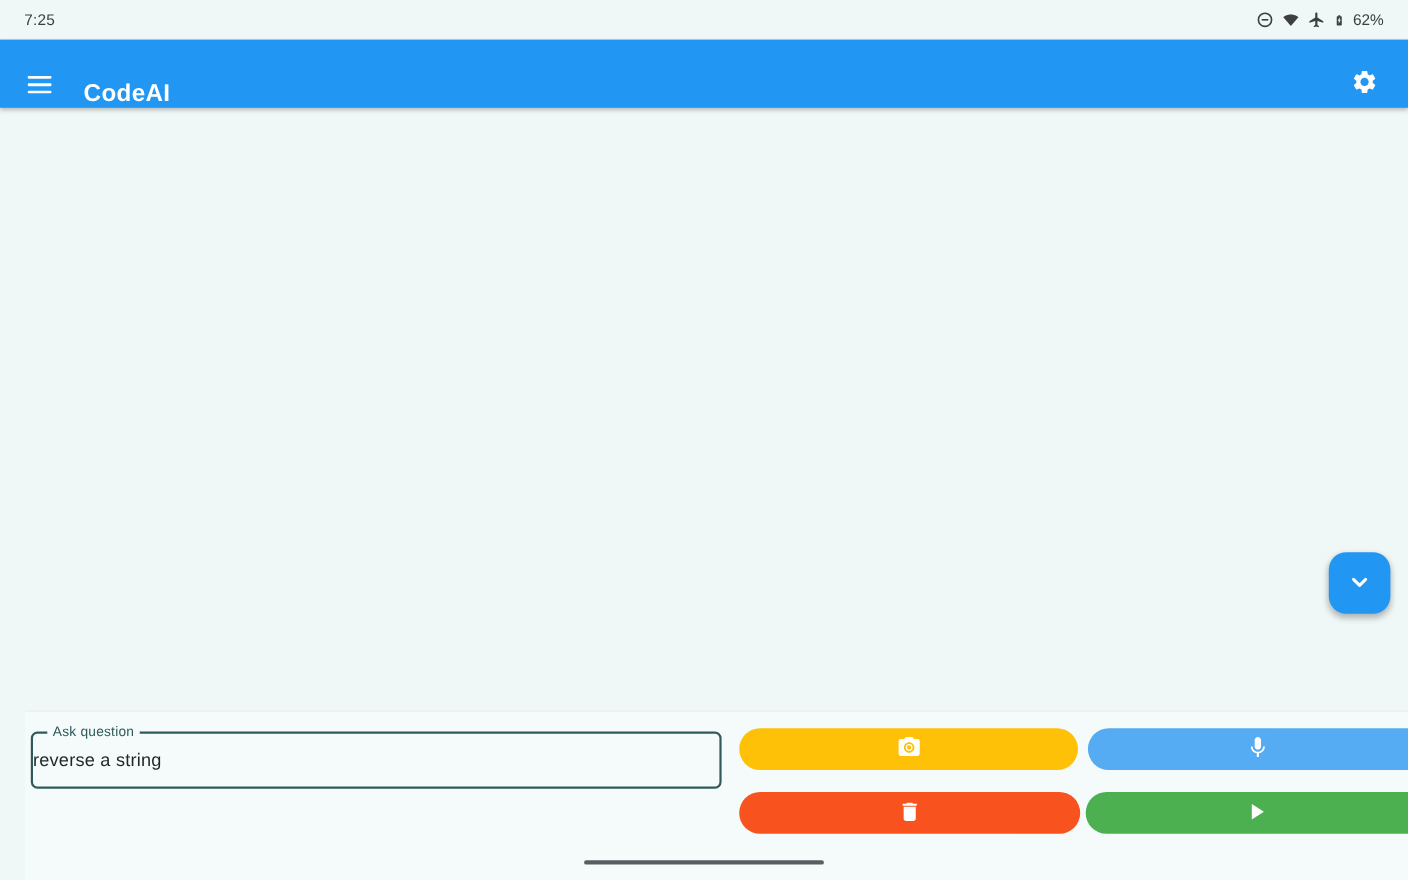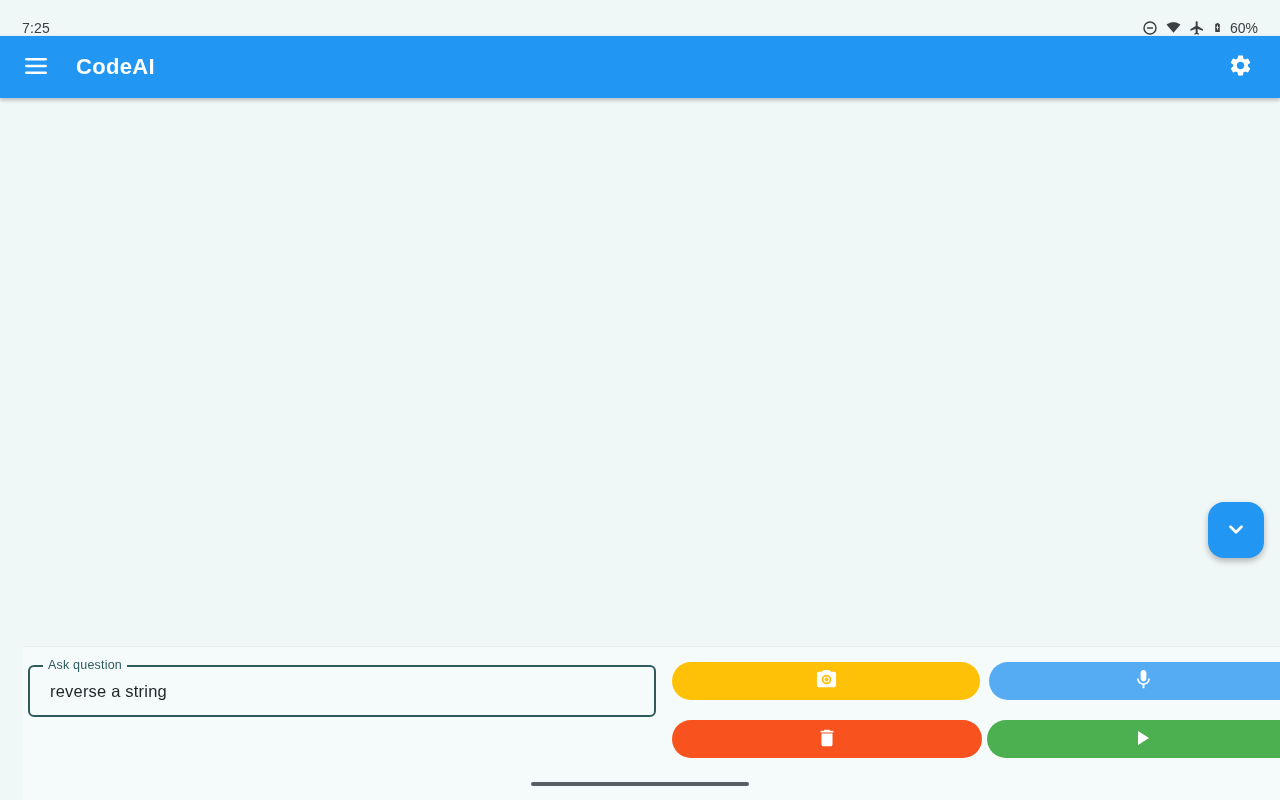--- a/index.html
+++ b/index.html
@@ -18,31 +18,31 @@
   *{box-sizing:border-box;}
   html,body{margin:0;padding:0;}
   body{
     width:1280px;height:800px;position:relative;overflow:hidden;
     background:var(--background);
     font-family:"Liberation Sans", sans-serif;
   }
   
   .status-bar{
     position:absolute;top:0;left:0;width:1280px;height:36px;
-    display:flex;align-items:flex-end;justify-content:space-between;
+    display:flex;align-items:center;justify-content:space-between;
     padding:0 22px;color:var(--status-text);
   }
   .status-time{font-size:14px;letter-spacing:.2px;}
   .status-right{display:flex;align-items:center;gap:7px;}
   .status-right svg{display:block;}
   .status-battery-text{font-size:14px;}
   
   .app-bar{
     position:absolute;top:36px;left:0;width:1280px;height:62px;
-    background:var(--app-bar);display:flex;align-items:center;
+    background:var(--app-bar);display:flex;align-items:flex-end;
     padding:0 16px;box-shadow:0 2px 4px rgba(0,0,0,.25);
   }
   .menu-button{
     width:40px;height:40px;border:none;background:transparent;cursor:pointer;
     display:flex;align-items:center;justify-content:center;padding:0;
   }
   .app-title{
     color:#fff;font-size:22px;font-weight:bold;margin-left:20px;letter-spacing:.3px;
   }
   .app-bar-spacer{flex:1;}
@@ -70,21 +70,21 @@
     border:2px solid var(--field-outline);border-radius:6px;
   }
   .ask-label{
     position:absolute;top:-9px;left:13px;padding:0 5px;
     background:var(--panel-background);
     font-size:12.5px;color:var(--field-outline);letter-spacing:.2px;
   }
   .ask-input{
     width:100%;height:100%;border:none;background:transparent;outline:none;
     font-family:"Liberation Sans", sans-serif;
-    font-size:16.5px;color:#1E2627;padding:0 20px;letter-spacing:.2px;
+    font-size:16.5px;color:#1E2627;padding:0 0;letter-spacing:.2px;
   }
   .pill-button{
     position:absolute;border:none;border-radius:19px;cursor:pointer;
     display:flex;align-items:center;justify-content:center;padding:0;
   }
   .camera-button{left:649px;top:15px;width:308px;height:38px;background:var(--camera-button);}
   .mic-button{left:966px;top:15px;width:308px;height:38px;background:var(--mic-button);}
   .delete-button{left:649px;top:73px;width:310px;height:38px;background:var(--delete-button);}
   .run-button{left:964px;top:73px;width:310px;height:38px;background:var(--run-button);}
   
@@ -113,21 +113,21 @@
     <span>
       <svg width="16" height="16" viewBox="0 0 24 24">
           <path d="M21 16v-2l-8-5V3.5c0-.83-.67-1.5-1.5-1.5S10 2.67 10 3.5V9l-8 5v2l8-2.5V19l-2 1.5V22l3.5-1 3.5 1v-1.5L13 19v-5.5l8 2.5z" fill="#3C4043"></path>
         </svg>
     </span>
     <span>
       <svg width="11" height="17" viewBox="0 0 24 24">
           <path d="M15.67 4H14V2h-4v2H8.33C7.6 4 7 4.6 7 5.33v15.33C7 21.4 7.6 22 8.33 22h7.33c.74 0 1.34-.6 1.34-1.33V5.33C17 4.6 16.4 4 15.67 4zm-4.67 14.5V13H9l4-7.5V11h2l-4 7.5z" fill="#3C4043"></path>
         </svg>
     </span>
-    <span class="status-battery-text">60%</span>
+    <span class="status-battery-text">62%</span>
   </div>
 </div>
 
 <div class="app-bar">
   <button class="menu-button">
     <span>
       <svg width="22" height="16" viewBox="0 0 22 16">
           <rect x="0" y="0" width="22" height="2.6" rx="1.3" fill="#fff"></rect>
           <rect x="0" y="6.7" width="22" height="2.6" rx="1.3" fill="#fff"></rect>
           <rect x="0" y="13.4" width="22" height="2.6" rx="1.3" fill="#fff"></rect>

